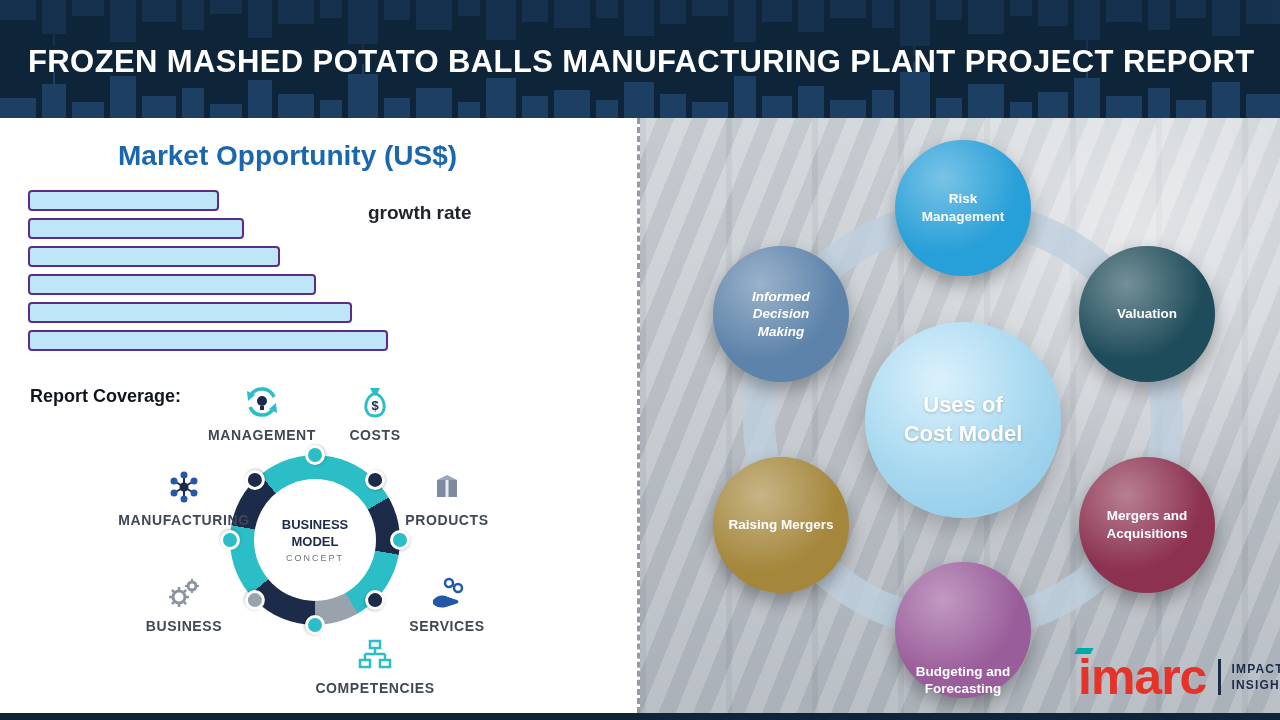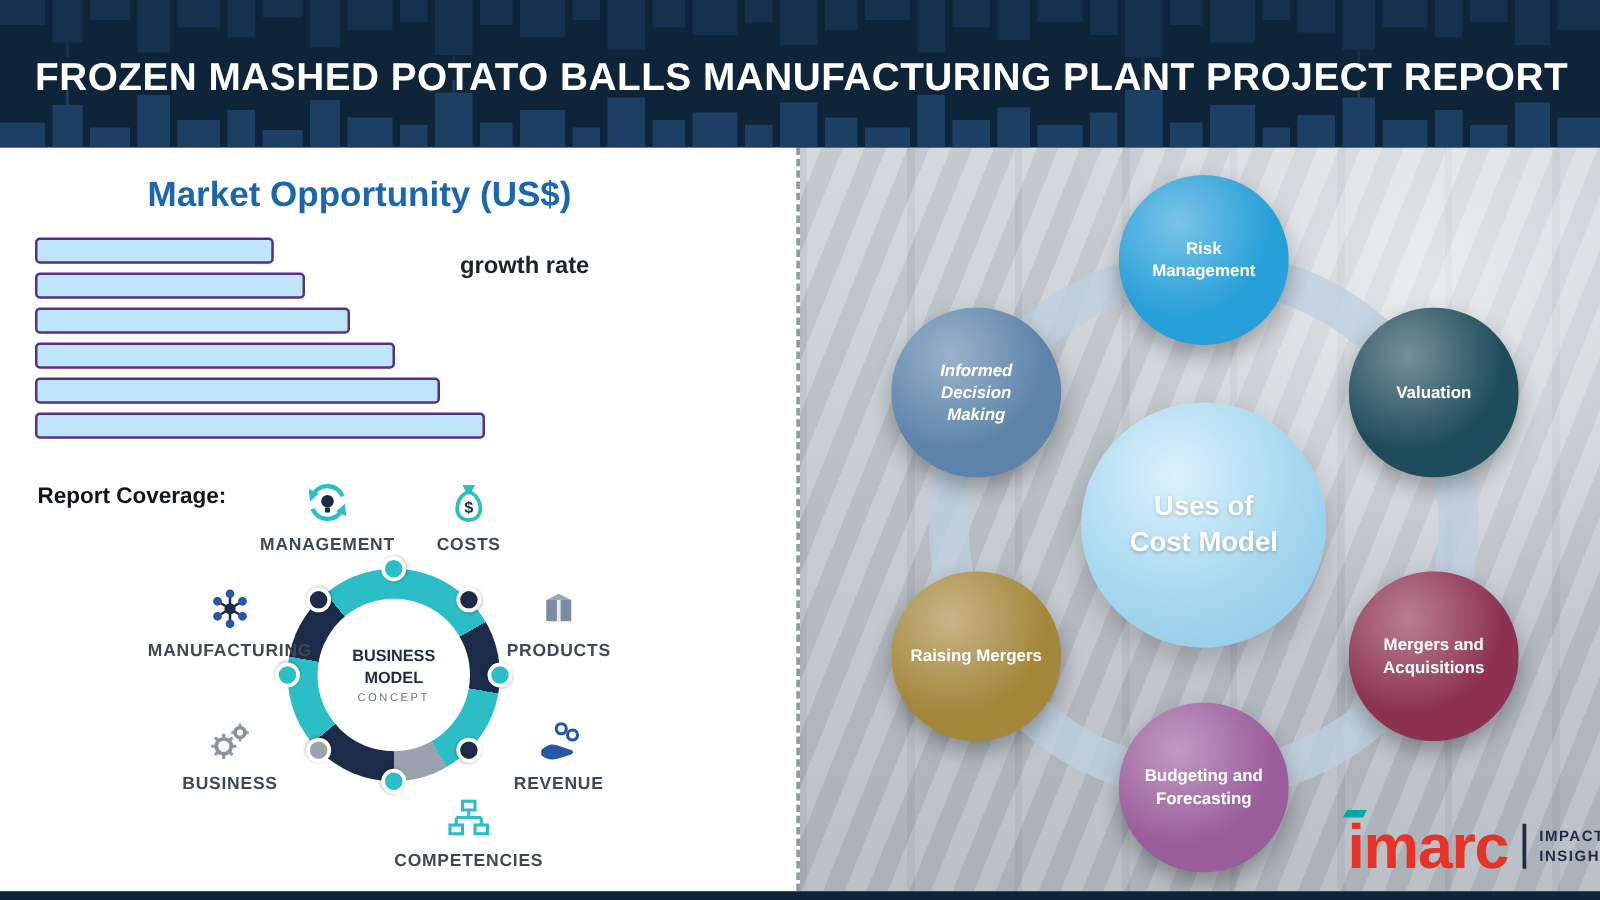--- a/index.html
+++ b/index.html
@@ -272,21 +272,21 @@
     </div>
 
     <div class="bm-item bm-i5">
       <span class="bm-icon">
         <svg width="40" height="40" viewBox="0 0 40 40">
           <circle cx="22" cy="10" r="4" fill="none" stroke="#2458a6" stroke-width="2.5"></circle>
           <circle cx="31" cy="15" r="4" fill="none" stroke="#2458a6" stroke-width="2.5"></circle>
           <path d="M6 27 q7 -7 15 -3 l9 3 q3 1.5 0 3.5 l-11 3.5 q-8 2 -13 -3 z" fill="#2458a6"></path>
         </svg>
       </span>
-      <span class="bm-label">REVENUE</span>
+      <span class="bm-label">SERVICES</span>
     </div>
 
 
     <div class="bm-item bm-i7">
       <span class="bm-icon">
         <svg width="40" height="40" viewBox="0 0 40 40">
           <g fill="none" stroke="#2bbec6" stroke-width="2.5">
             <rect x="15" y="6" width="10" height="7"></rect>
             <rect x="5" y="25" width="10" height="7"></rect>
             <rect x="25" y="25" width="10" height="7"></rect>
@@ -312,21 +312,21 @@
     <div id="nodes">
         <div class="node node-pos-0" style="background-color: rgb(39, 159, 216);">
           <span>Risk Management</span>
         </div>
         <div class="node node-pos-1" style="background-color: rgb(31, 76, 90);">
           <span>Valuation</span>
         </div>
         <div class="node node-pos-2" style="background-color: rgb(140, 49, 80);">
           <span>Mergers and Acquisitions</span>
         </div>
-        <div class="node node-pos-3" style="background-color: rgb(154, 93, 155);">
+        <div class="node node-pos-3" style="background-color: rgb(154, 93, 155); align-items: flex-end;">
           <span>Budgeting and Forecasting</span>
         </div>
         <div class="node node-pos-4" style="background-color: rgb(165, 135, 60);">
           <span>Raising Mergers</span>
         </div>
         <div class="node node-pos-5" style="background-color: rgb(93, 131, 170); font-style: italic;">
           <span>Informed Decision Making</span>
         </div>
       </div>
 

